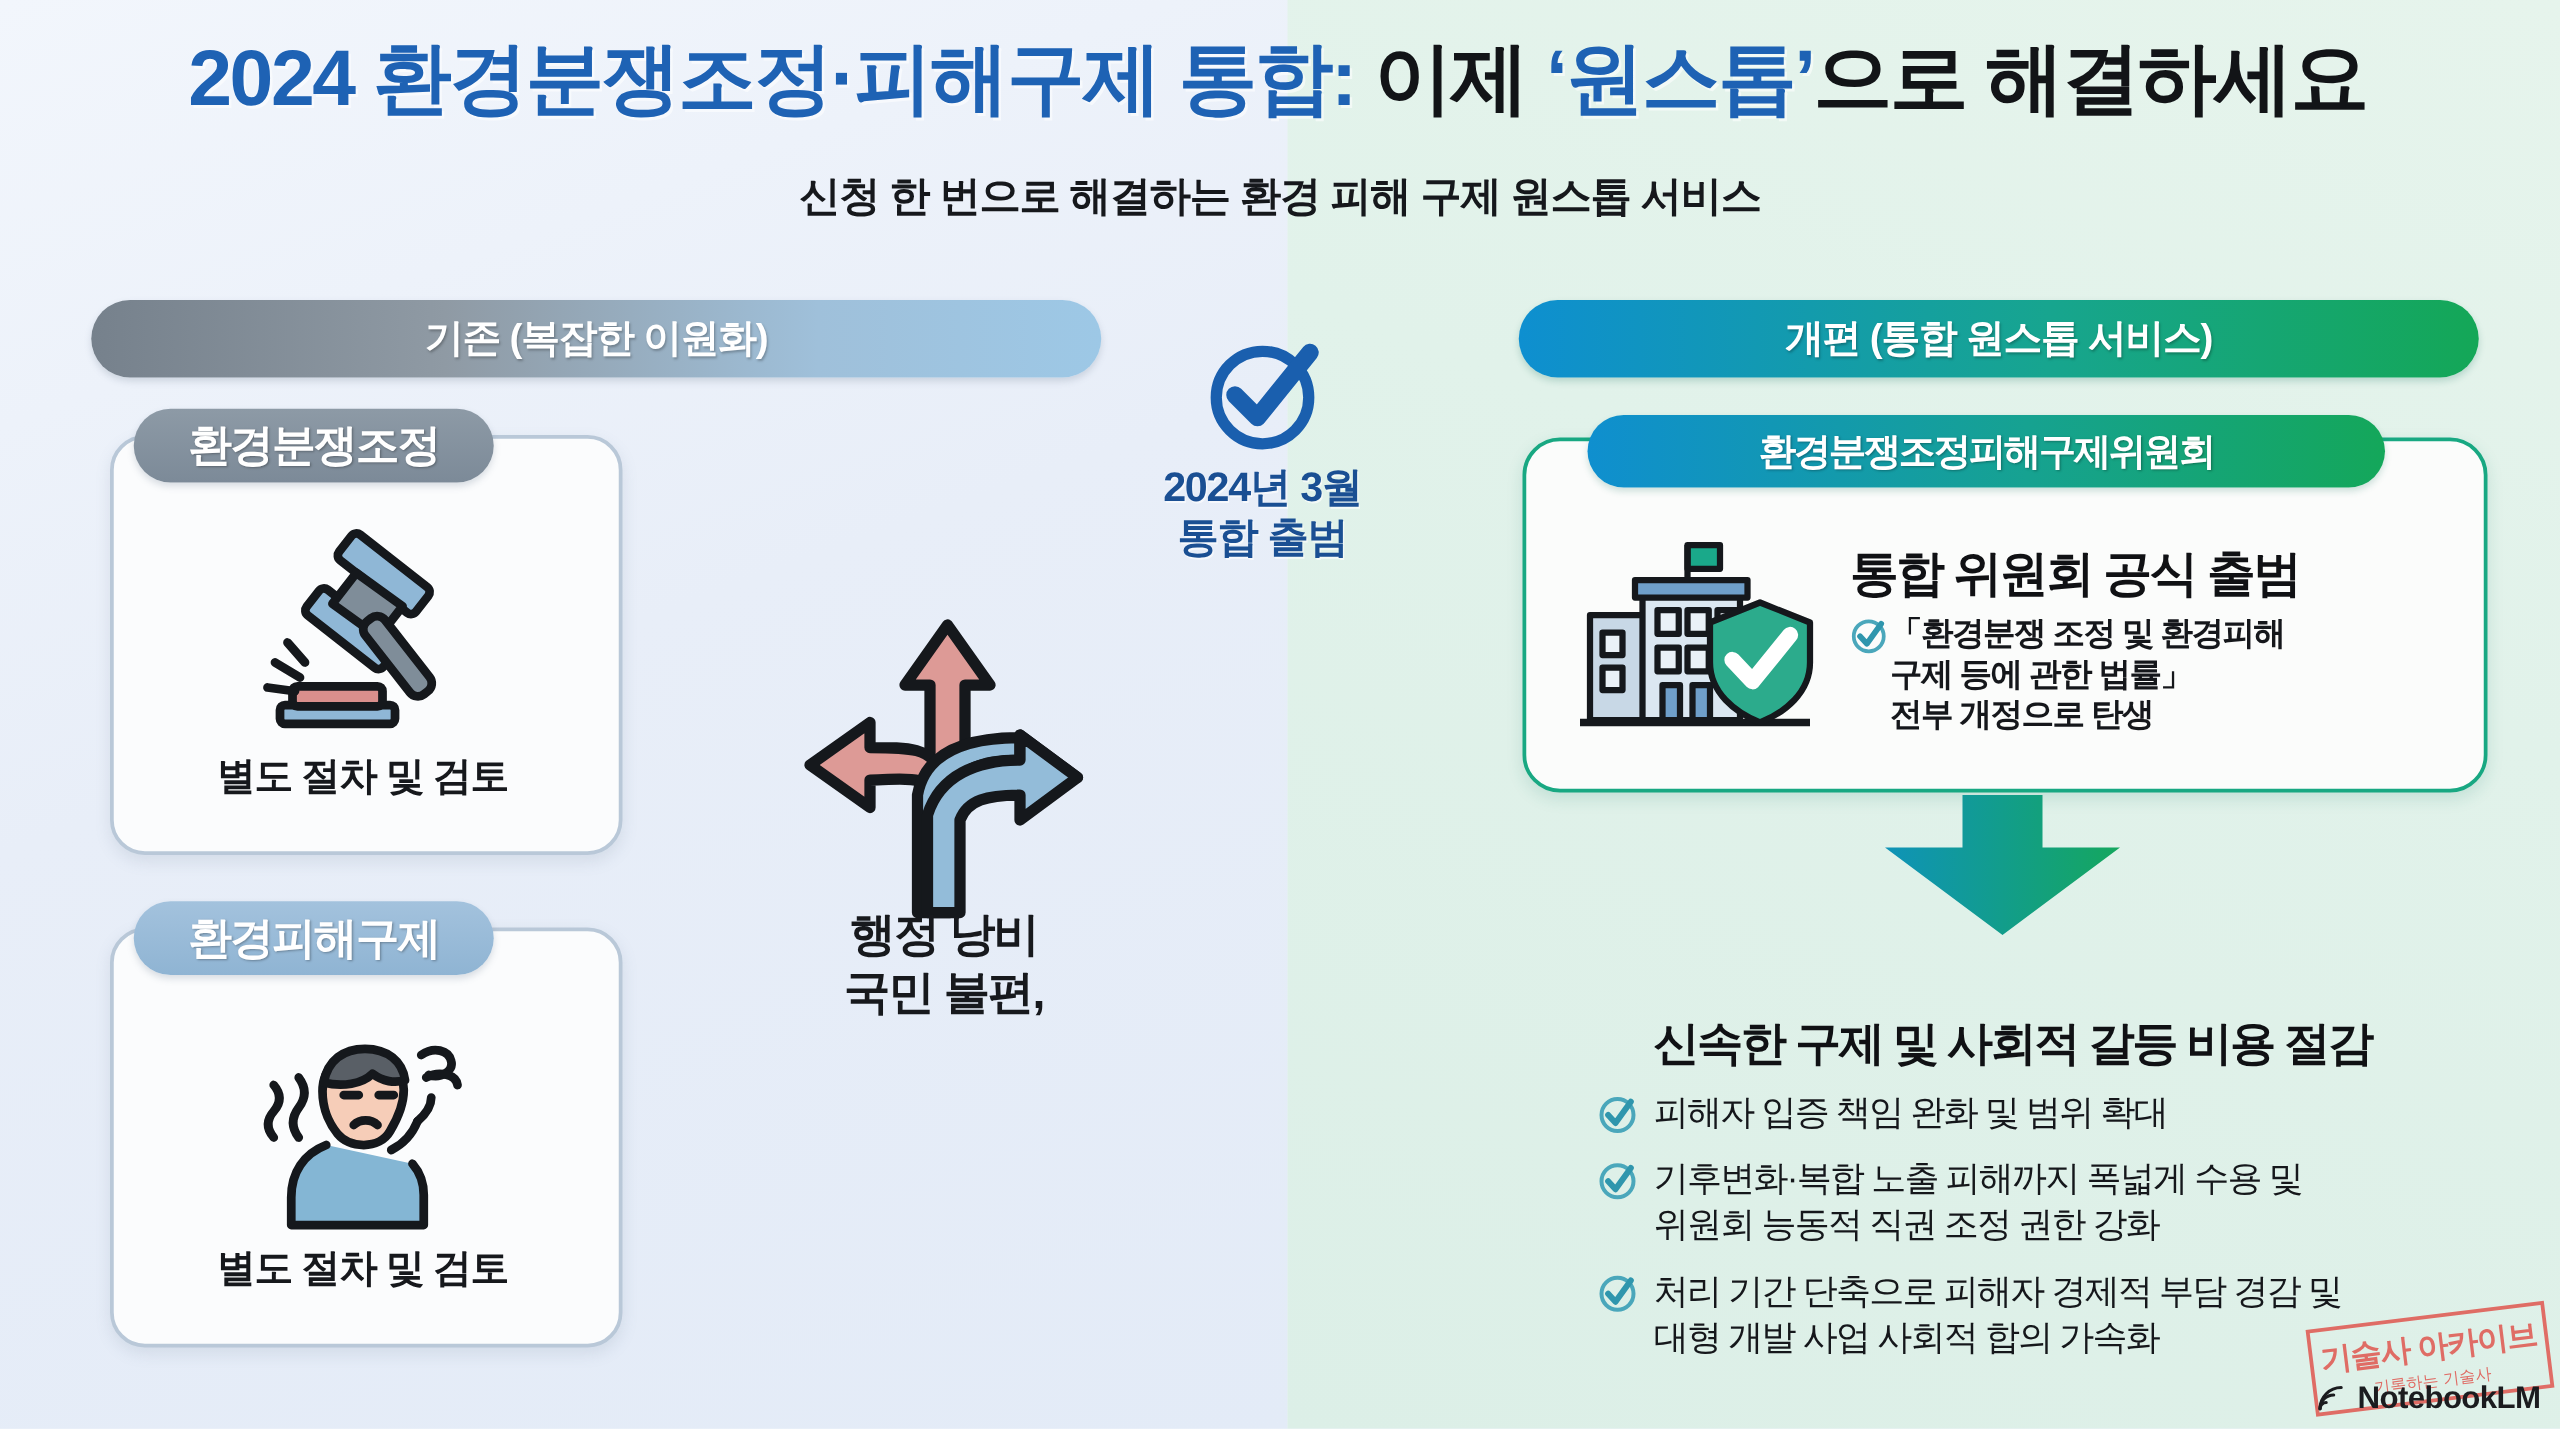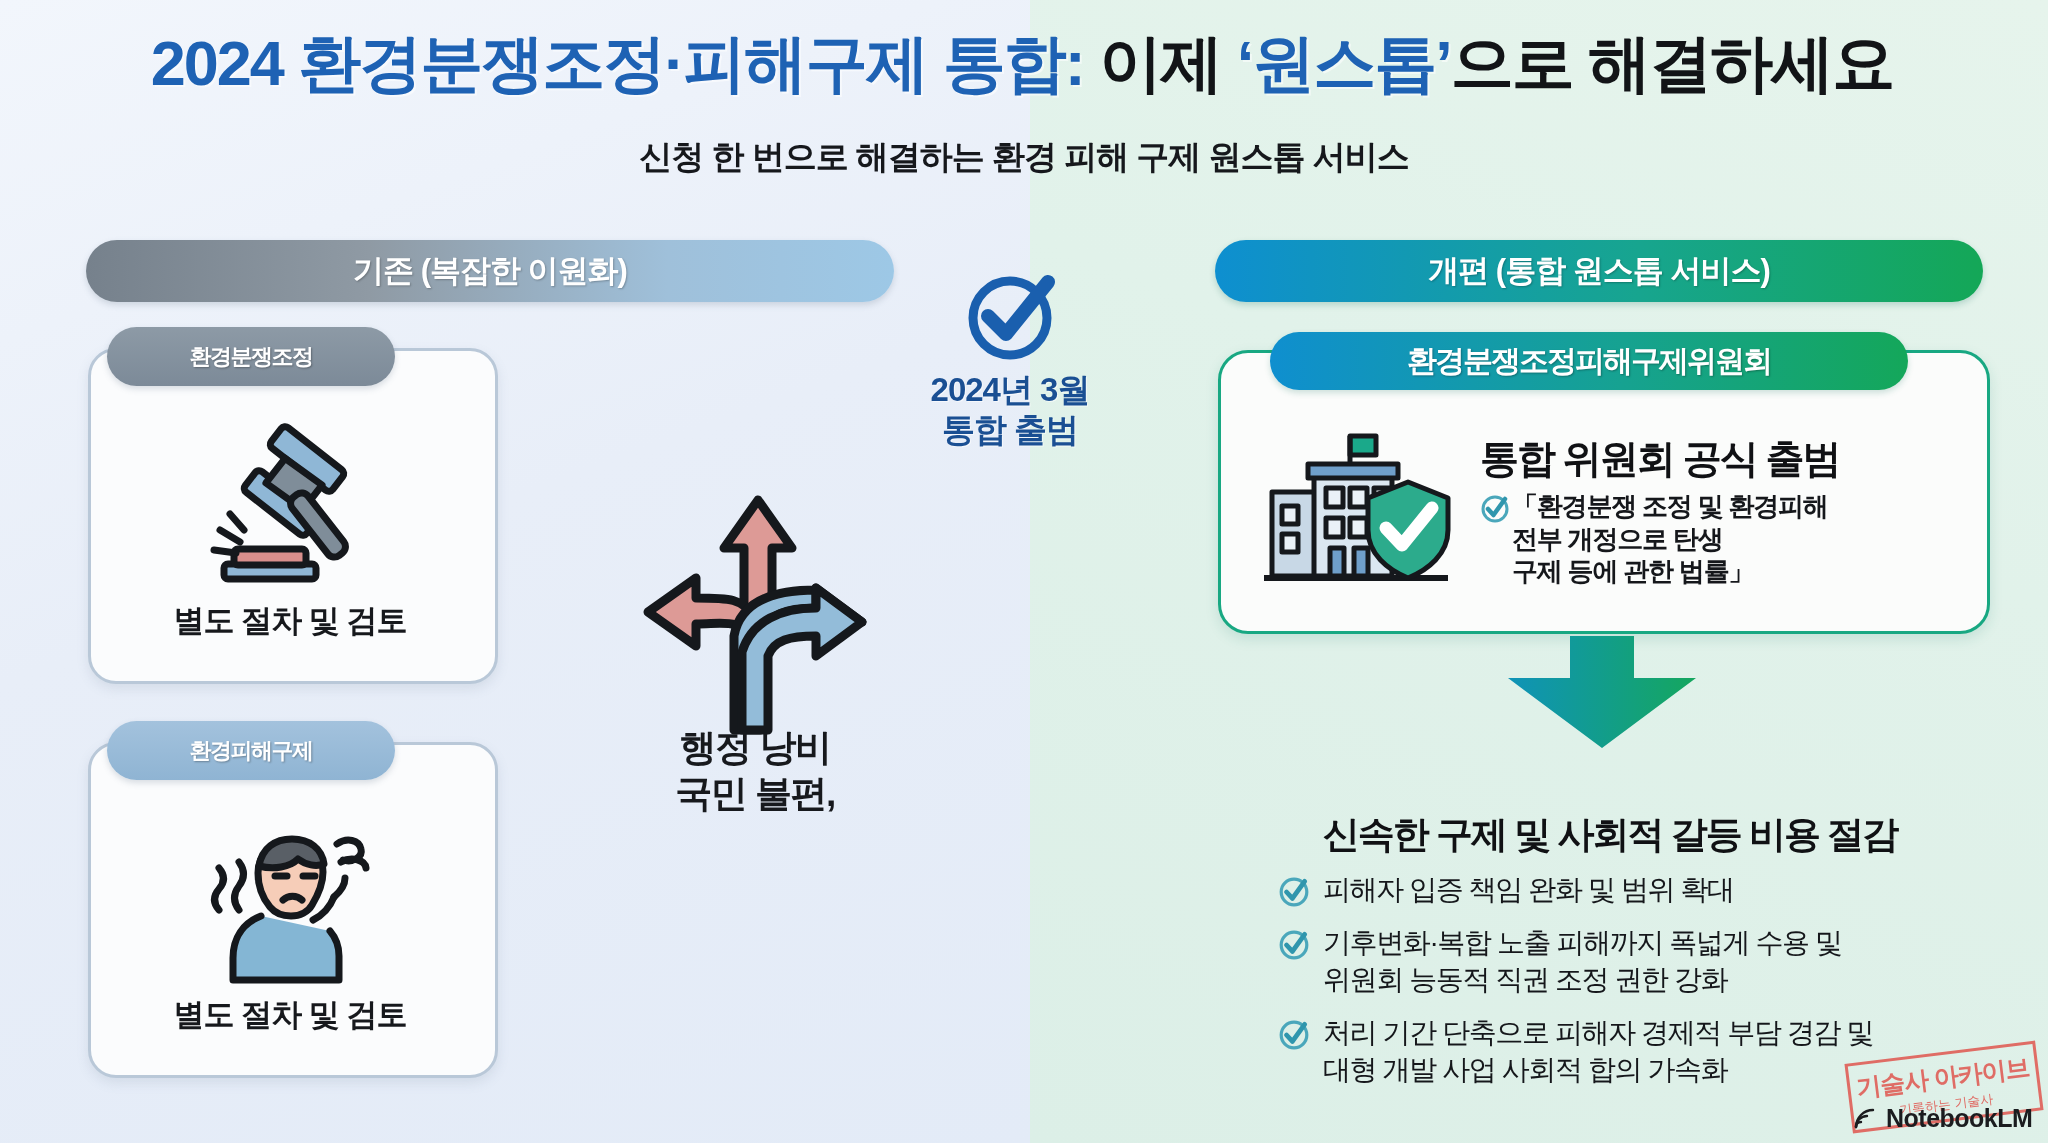--- a/index.html
+++ b/index.html
@@ -30,41 +30,41 @@
   }
 
   
   .pill{
     position:absolute;display:flex;align-items:center;justify-content:center;
     border-radius:40px;color:#fff;font-weight:bold;letter-spacing:-1px;
     text-shadow:1px 1px 2px rgba(0,0,0,.25);white-space:nowrap;
   }
 
   .pill-left{
-    left:86px;top:240px;width:808px;height:62px;font-size:31px;
+    left:73px;top:240px;width:808px;height:62px;font-size:31px;
     background:linear-gradient(90deg,#76818c 0%,#8f9aa4 35%,#9fc0da 72%,#9dc8e6 100%);
     box-shadow:0 3px 6px rgba(90,110,130,.22);
   }
   .pill-right{
     left:1215px;top:240px;width:768px;height:62px;font-size:31px;
     background:linear-gradient(90deg,#0e8fd0 0%,#17a58f 55%,#14a757 100%);
     box-shadow:0 3px 6px rgba(20,110,90,.22);
   }
 
   
   .card{
     position:absolute;background:#fbfcfd;border:3px solid #b9c8d8;border-radius:28px;
     box-shadow:0 5px 12px rgba(110,130,155,.16);
   }
   .card-1{left:88px;top:348px;width:404px;height:330px;}
   .card-2{left:88px;top:742px;width:404px;height:330px;}
 
   .card-tag{
     position:absolute;display:flex;align-items:center;justify-content:center;
-    border-radius:34px;color:#fff;font-weight:bold;font-size:22px;letter-spacing:-1.5px;
+    border-radius:34px;color:#fff;font-weight:bold;font-size:35px;letter-spacing:-1.5px;
     text-shadow:1px 1px 2px rgba(0,0,0,.3);white-space:nowrap;
   }
   .tag-1{left:107px;top:327px;width:288px;height:59px;
     background:linear-gradient(180deg,#8d9aa6 0%,#7c8a98 100%);
     box-shadow:0 3px 6px rgba(90,110,130,.22);}
   .tag-2{left:107px;top:721px;width:288px;height:59px;
     background:linear-gradient(180deg,#a3c2dd 0%,#8fb4d3 100%);
     box-shadow:0 3px 6px rgba(90,110,130,.22);}
 
   .card-caption{
@@ -247,22 +247,22 @@
   </svg>
 
   <div class="cm-head">통합 위원회 공식 출범</div>
   <div class="cm-body">
     <svg class="tick" width="30" height="30" viewBox="0 0 30 30">
       <circle cx="15" cy="15" r="12" fill="none" stroke="#4aa7bb" stroke-width="3"></circle>
       <path d="M8 15 L13.5 21 L25 5" fill="none" stroke="#2f96ad" stroke-width="4.5" stroke-linecap="round" stroke-linejoin="round"></path>
     </svg>
     <div class="cm-body-text">
       <div>「환경분쟁 조정 및 환경피해</div>
+      <div>구제 등에 관한 법률」</div>
       <div>전부 개정으로 탄생</div>
-      <div>구제 등에 관한 법률」</div>
     </div>
   </div>
 
   <svg class="green-arrow" viewBox="0 0 188 112">
     <defs>
       <linearGradient id="ga" x1="0" y1="0" x2="1" y2="0">
         <stop offset="0" stop-color="#0f93b8"></stop>
           <stop offset="100%" stop-color="#15a75e"></stop>
       </linearGradient>
     </defs>

